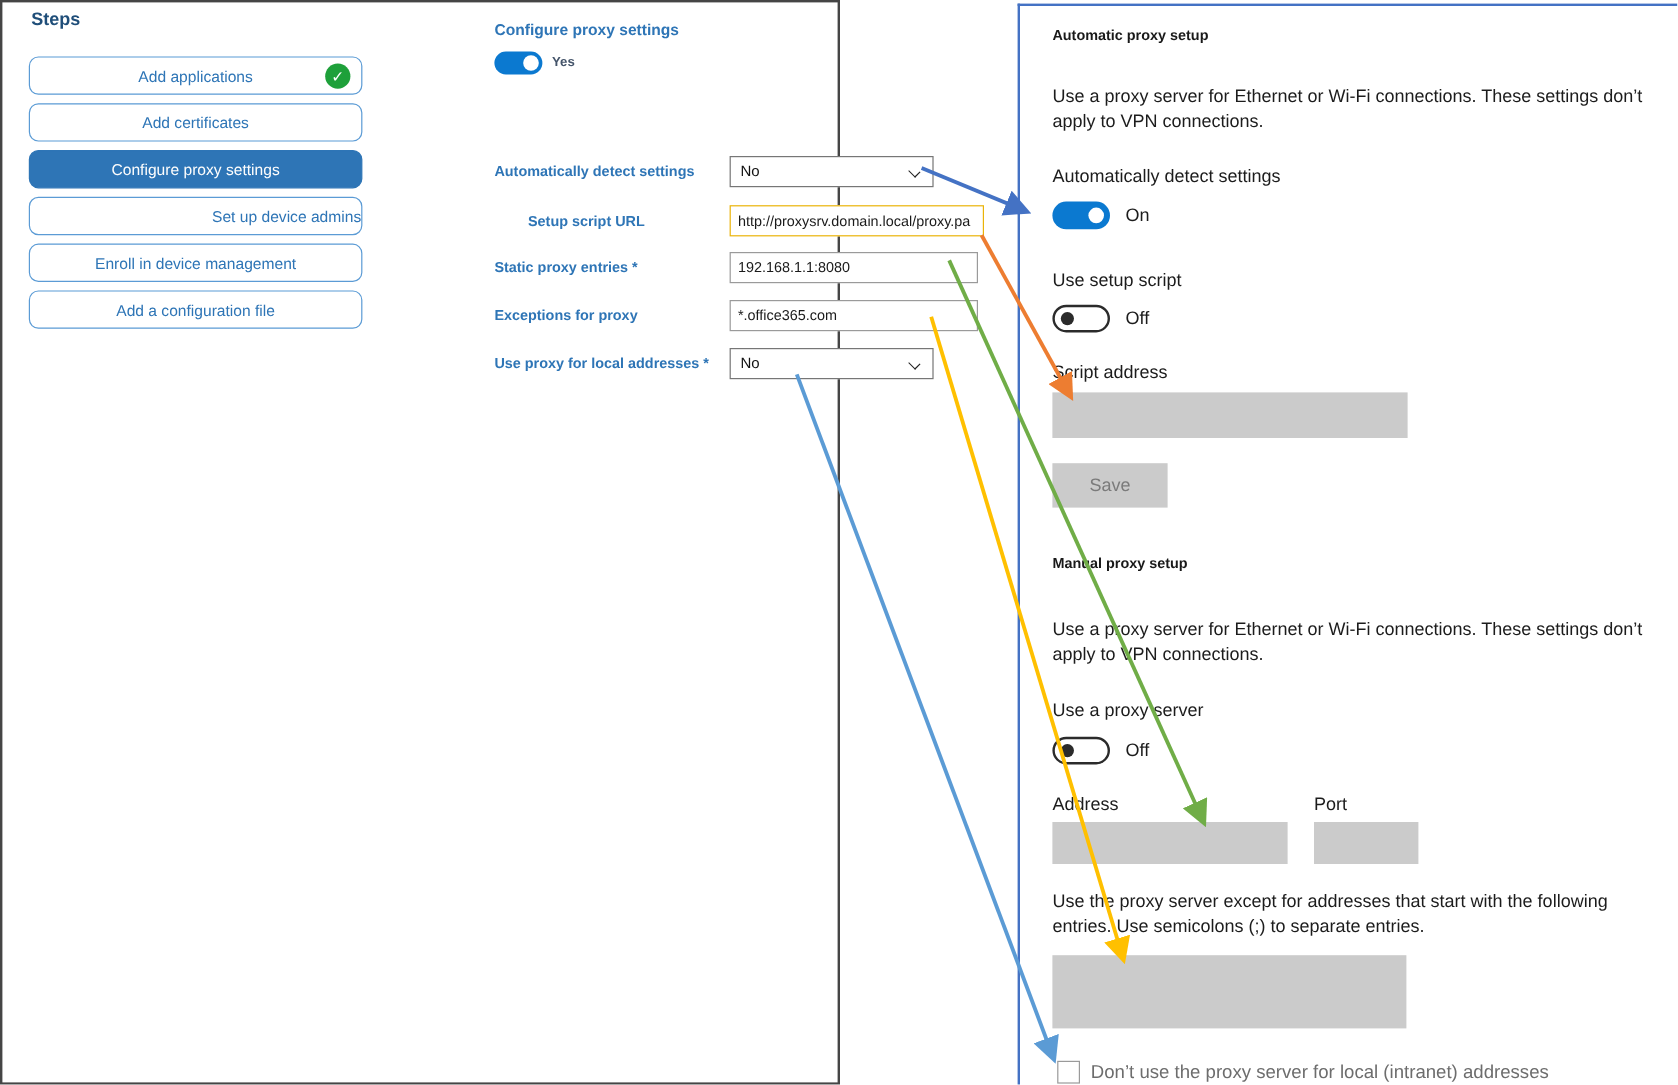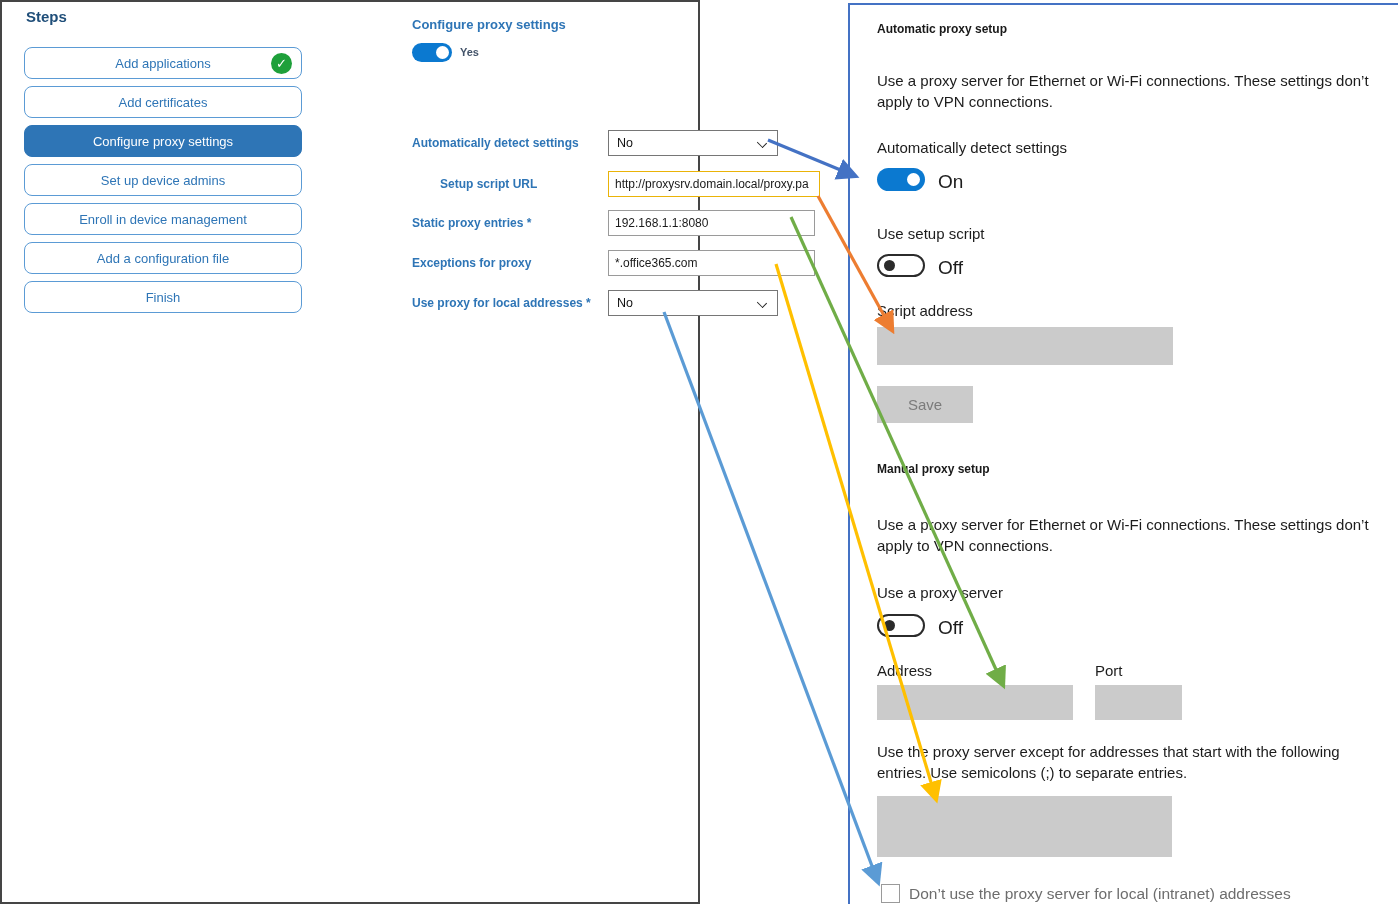--- a/index.html
+++ b/index.html
@@ -45,21 +45,21 @@
   .ws { position:absolute; color:#1c1c1c; }
   .ws-h1 { font-size:12px; font-weight:700; color:#191919; }
   .ws-p  { font-size:15px; line-height:21px; color:#1c1c1c; }
   .ws-label { font-size:15px; color:#1c1c1c; }
 
   .toggle-lg { position:absolute; width:48px; height:23px; border-radius:12px; cursor:pointer; }
   .toggle-lg.on { background:#0b79d0; }
   .toggle-lg.on .knob { position:absolute; right:5px; top:5px; width:13px; height:13px; border-radius:50%; background:#fff; }
   .toggle-lg.off { background:#fff; border:2px solid #2b2b2b; }
   .toggle-lg.off .knob { position:absolute; left:5px; top:4px; width:11px; height:11px; border-radius:50%; background:#2b2b2b; }
-  .toggle-lg-state { position:absolute; font-size:19px; color:#1c1c1c; }
+  .toggle-lg-state { position:absolute; font-size:15px; color:#1c1c1c; }
 
   .gray-box { position:absolute; background:#cbcbcb; border:none; cursor:text; }
   .save-btn { position:absolute; left:877px; top:386px; width:96px; height:37px; background:#cbcbcb;
               border:none; font-family:"Liberation Sans","DejaVu Sans",sans-serif;
               font-size:15px; color:#7b7b7b; cursor:pointer; }
 
   .ws-checkbox { position:absolute; left:881px; top:884px; width:19px; height:19px;
                  border:1px solid #9a9a9a; background:#fff; cursor:pointer; }
   .ws-checkbox-label { position:absolute; left:909px; top:885px; font-size:15.5px; color:#6d6d6d; white-space:nowrap; }
 
@@ -78,31 +78,28 @@
     <div class="step-btn" style="top:45px;">
       <span>Add applications</span>
       <span class="check-circle">✓</span>
     </div>
     <div class="step-btn" style="top:84px;">
       <span>Add certificates</span>
     </div>
     <div class="step-btn selected" style="top:123px;">
       <span>Configure proxy settings</span>
     </div>
-    <div class="step-btn" style="top:162px;">
+    <div class="step-btn" style="top:162px;justify-content:flex-end;">
       <span>Set up device admins</span>
     </div>
     <div class="step-btn" style="top:201px;">
       <span>Enroll in device management</span>
     </div>
     <div class="step-btn" style="top:240px;">
       <span>Add a configuration file</span>
-    </div>
-    <div class="step-btn" style="top:279px;">
-      <span>Finish</span>
     </div>
 
     <div class="wiz-title">Configure proxy settings</div>
 
     <div class="toggle-sm">
       <span class="knob"></span>
     </div>
     <div class="toggle-sm-label">Yes</div>
 
     <div class="field-label" style="top:134px;">Automatically detect settings</div>

